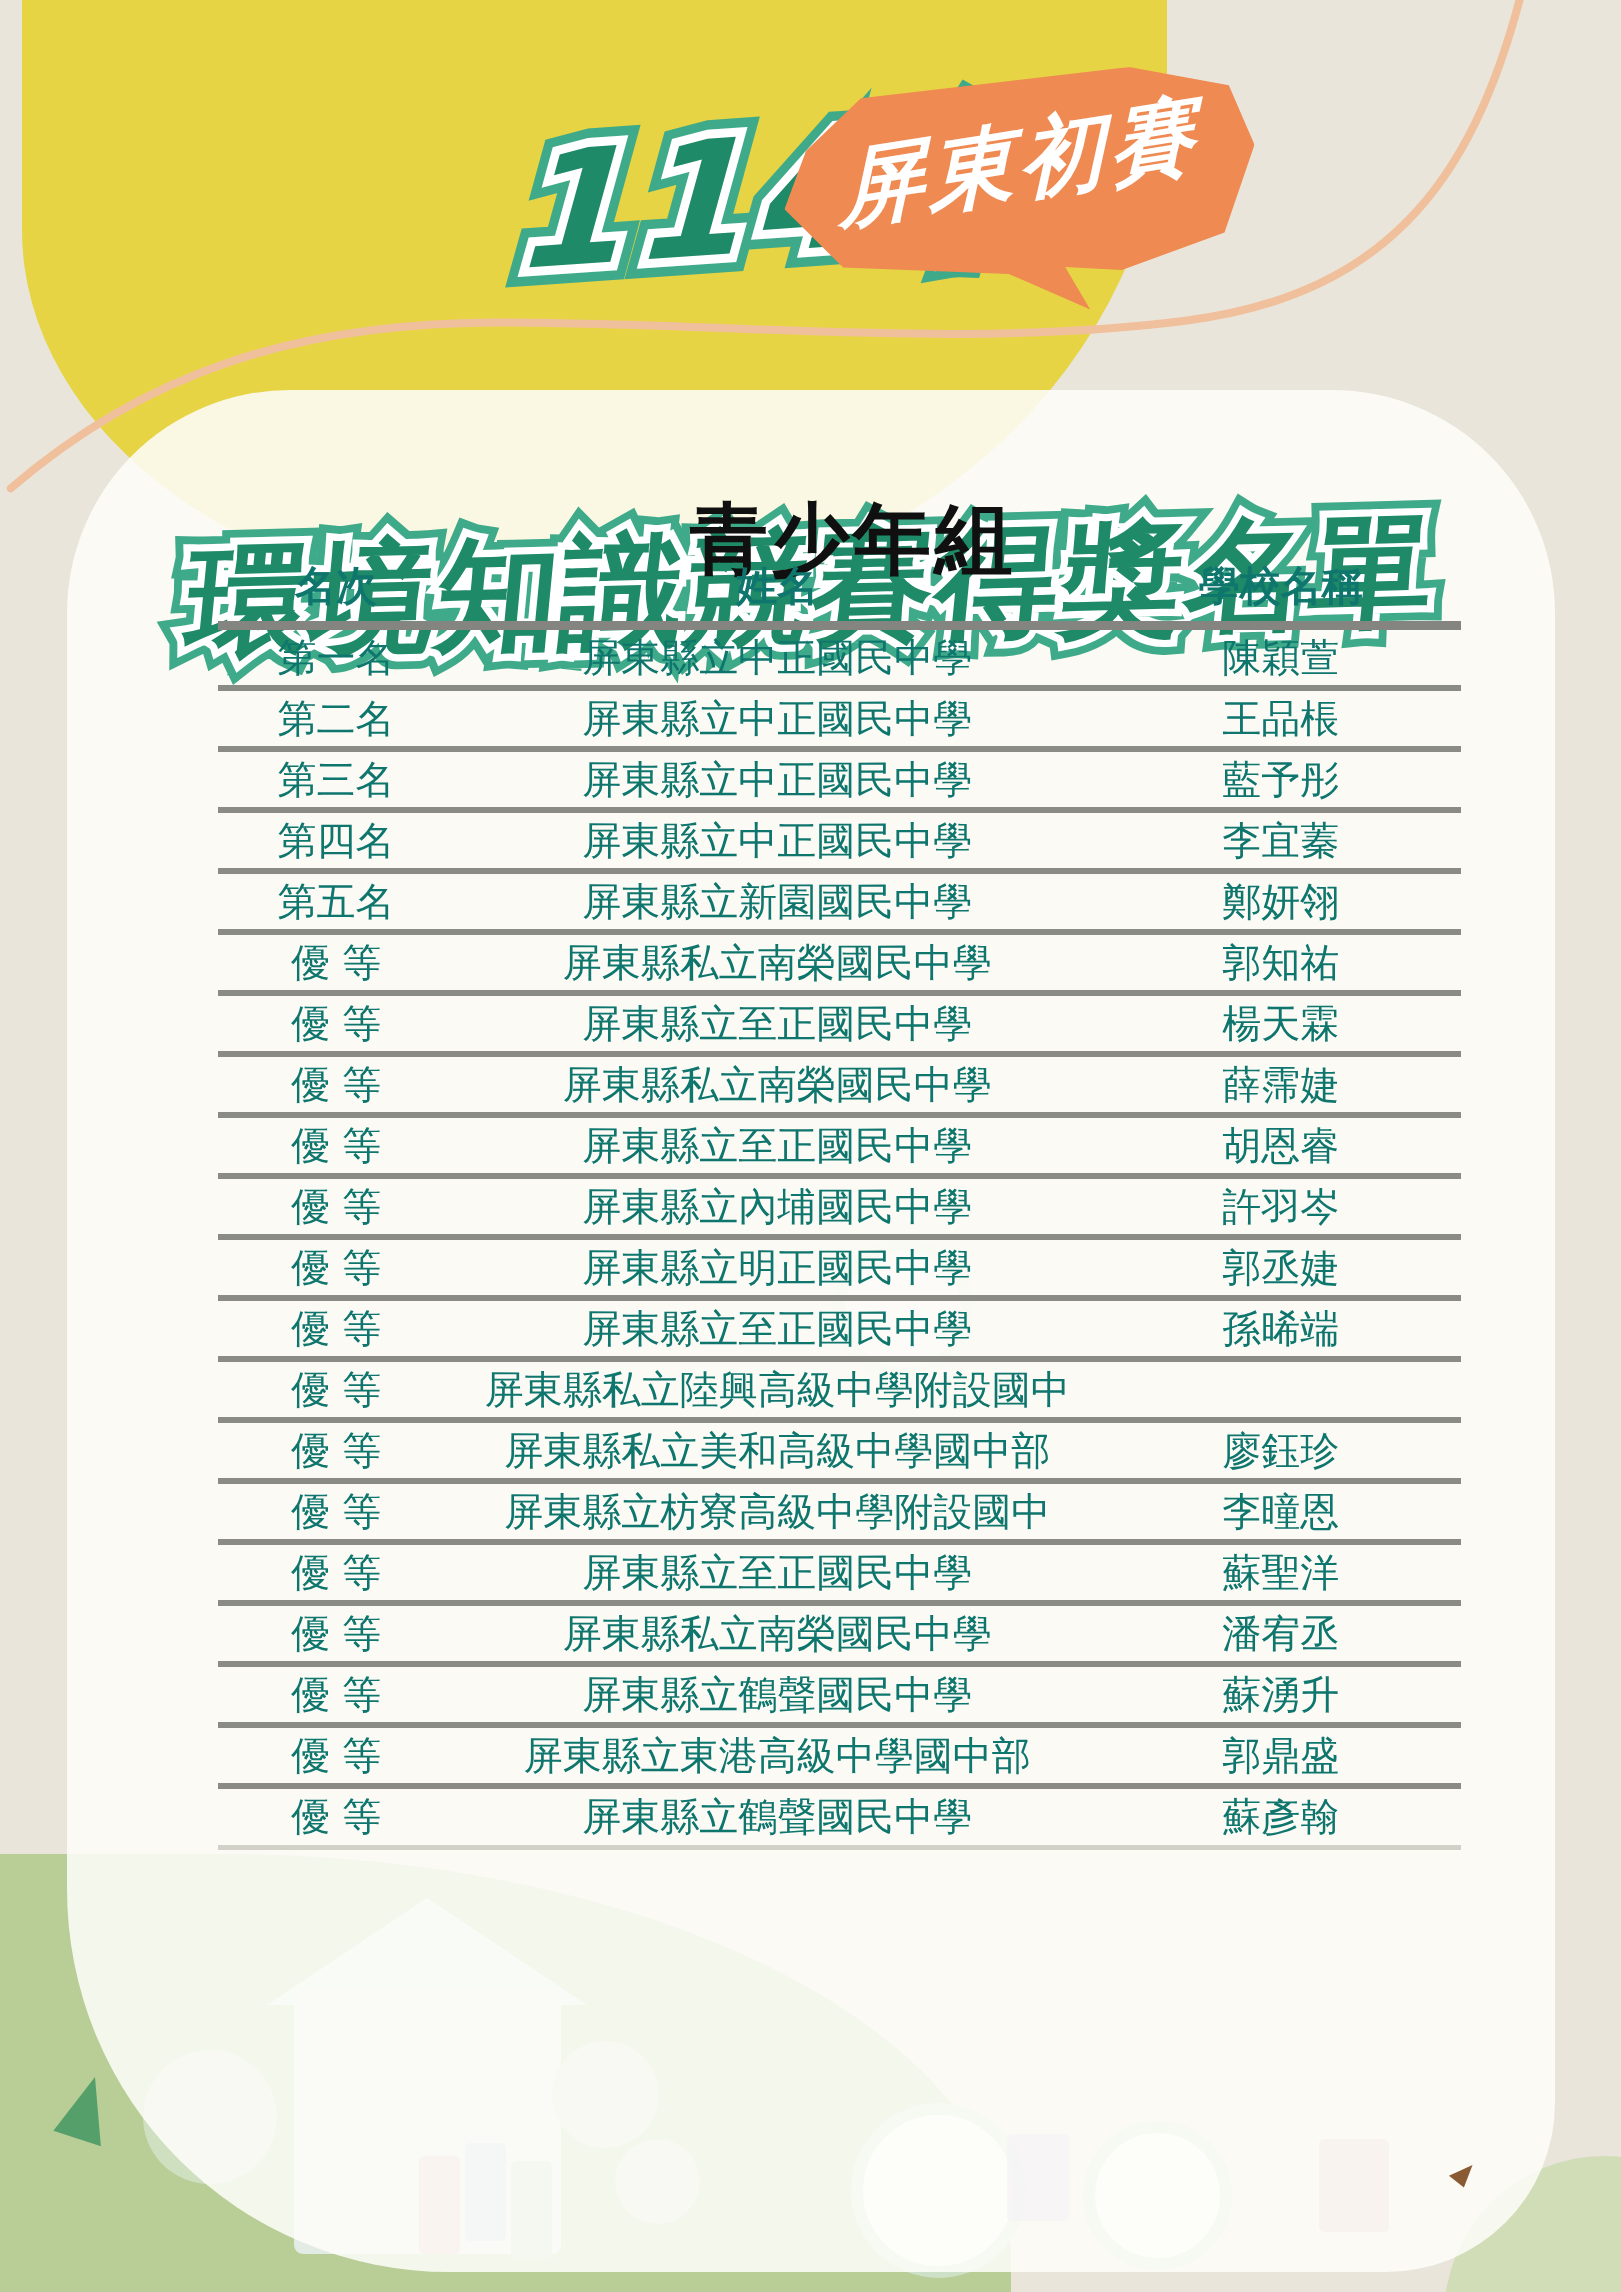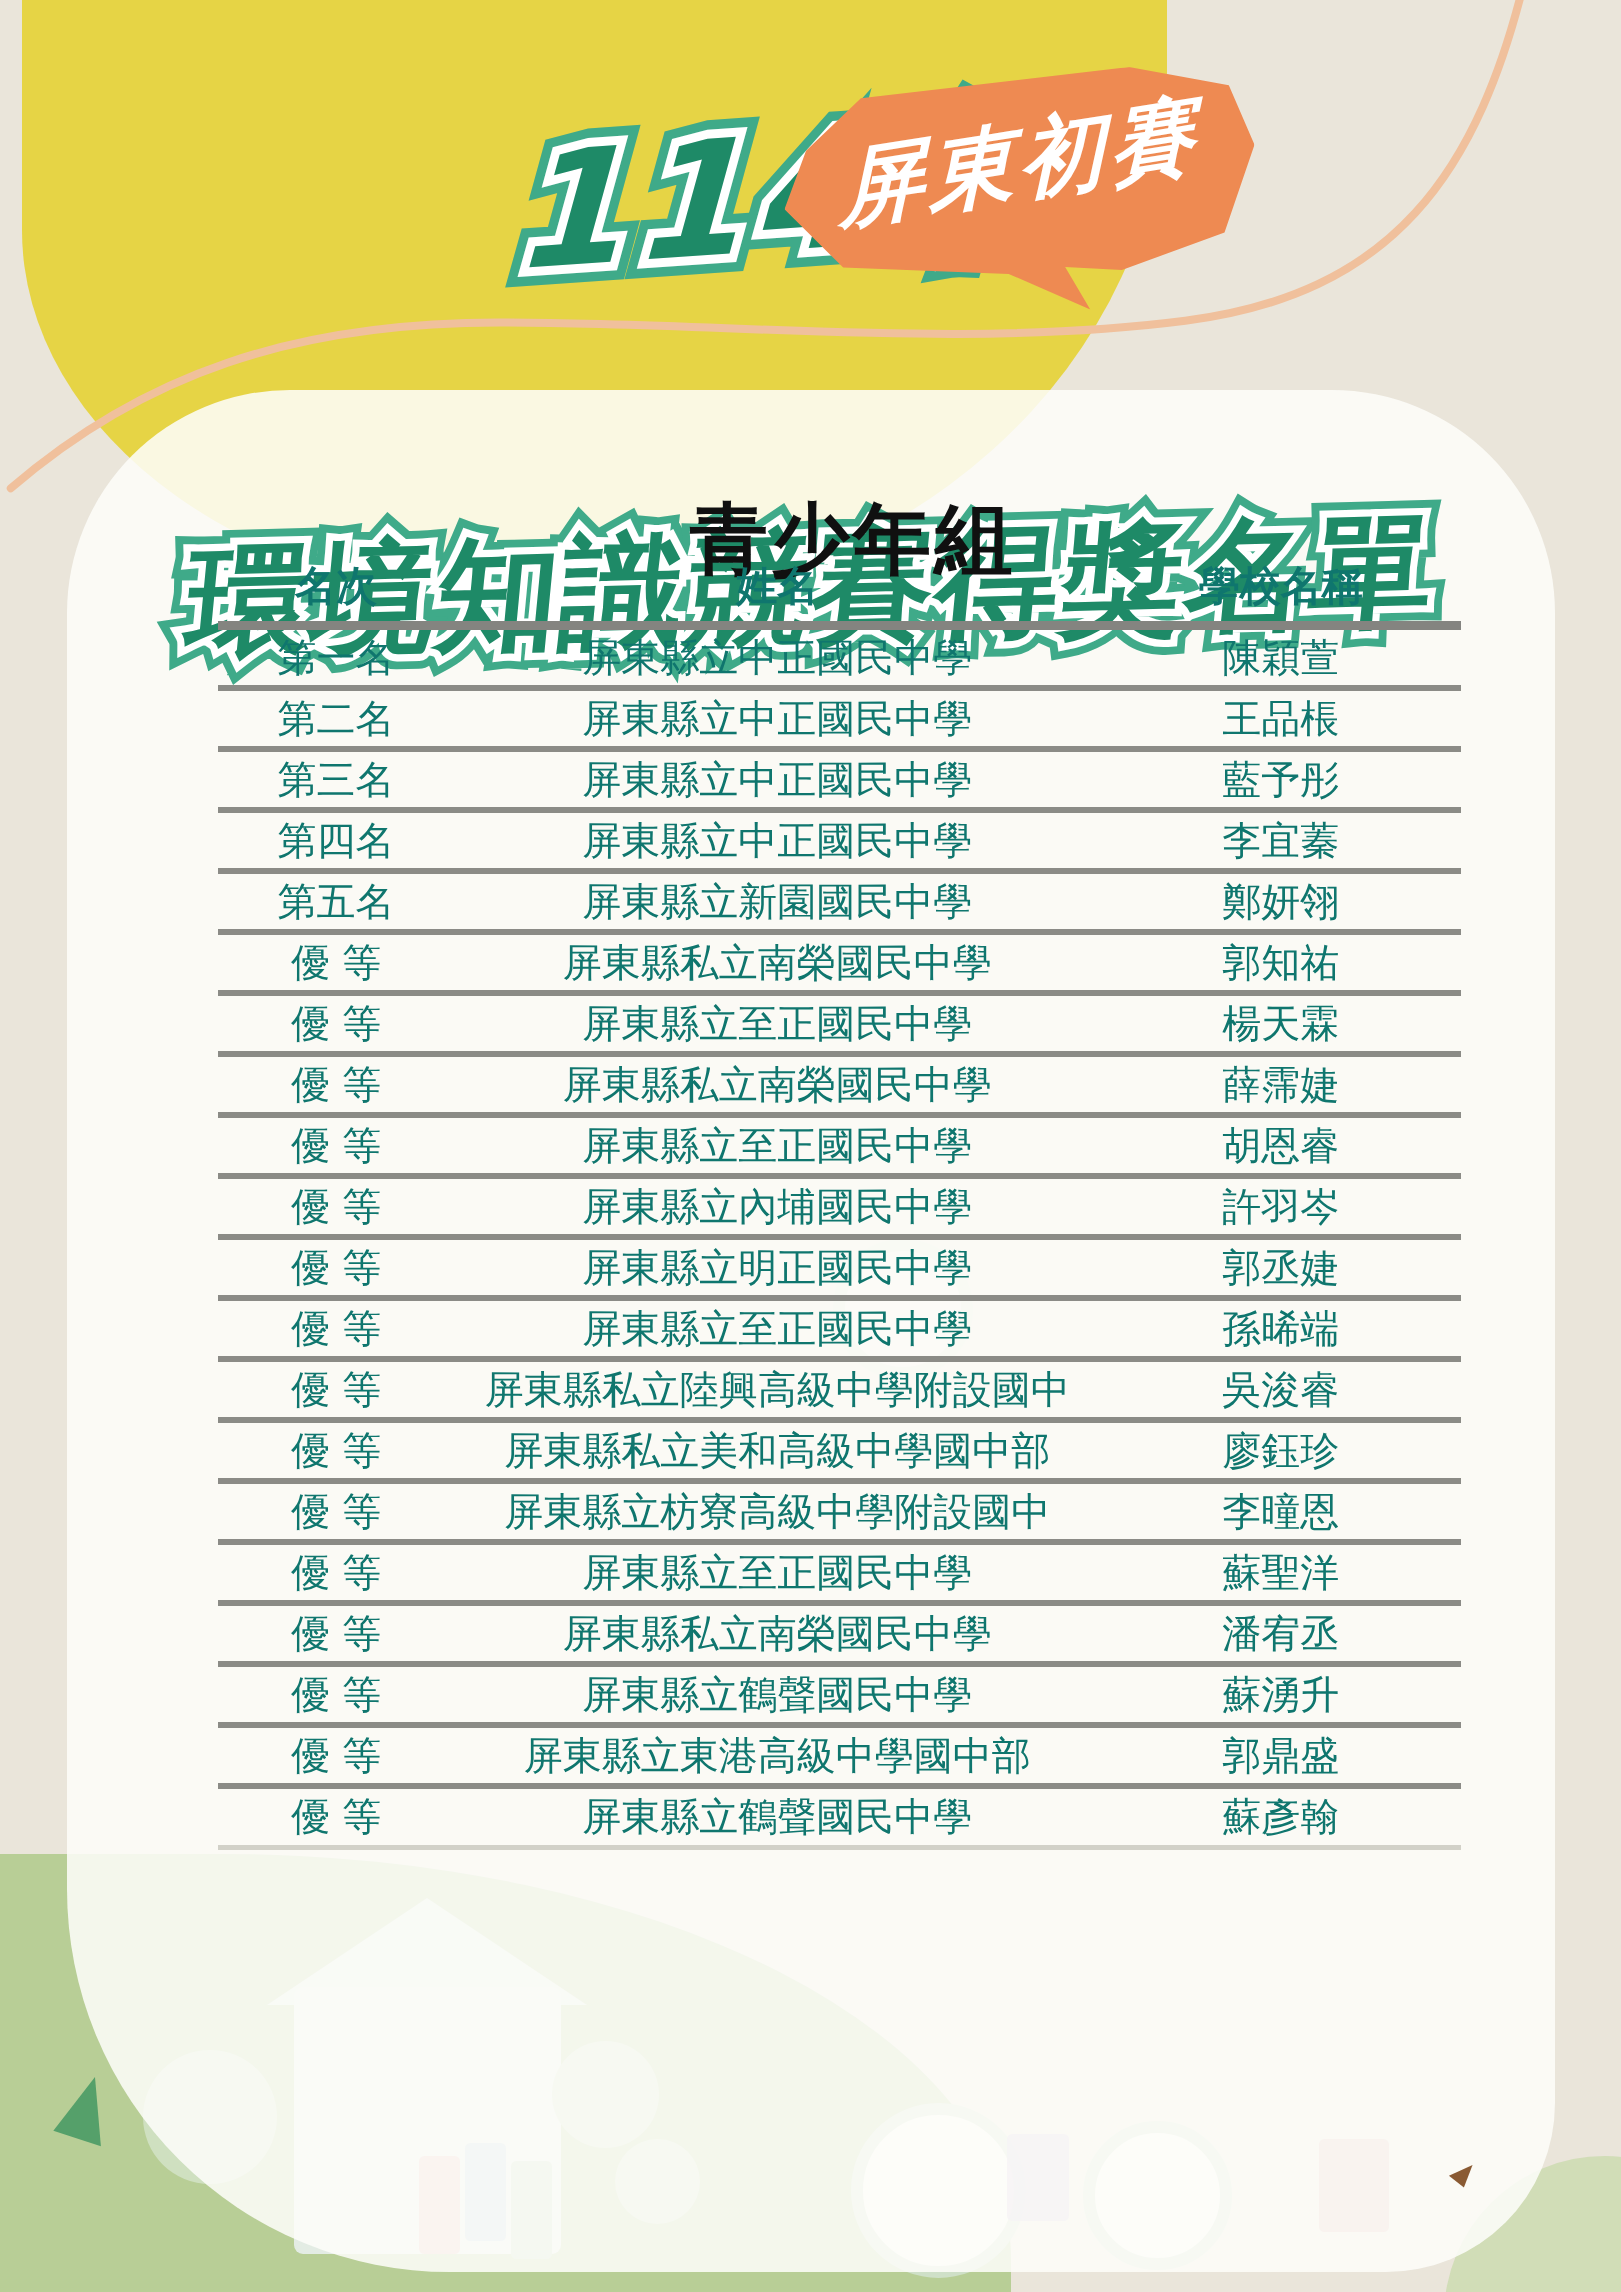--- a/index.html
+++ b/index.html
@@ -241,21 +241,20 @@
     <div>郭丞婕</div>
   </div>
       <div class="trow">
     <div>優 等</div>
     <div>屏東縣立至正國民中學</div>
     <div>孫晞端</div>
   </div>
       <div class="trow">
     <div>優 等</div>
     <div>屏東縣私立陸興高級中學附設國中</div>
-    <div>吳浚睿</div>
   </div>
       <div class="trow">
     <div>優 等</div>
     <div>屏東縣私立美和高級中學國中部</div>
     <div>廖鈺珍</div>
   </div>
       <div class="trow">
     <div>優 等</div>
     <div>屏東縣立枋寮高級中學附設國中</div>
     <div>李曈恩</div>

